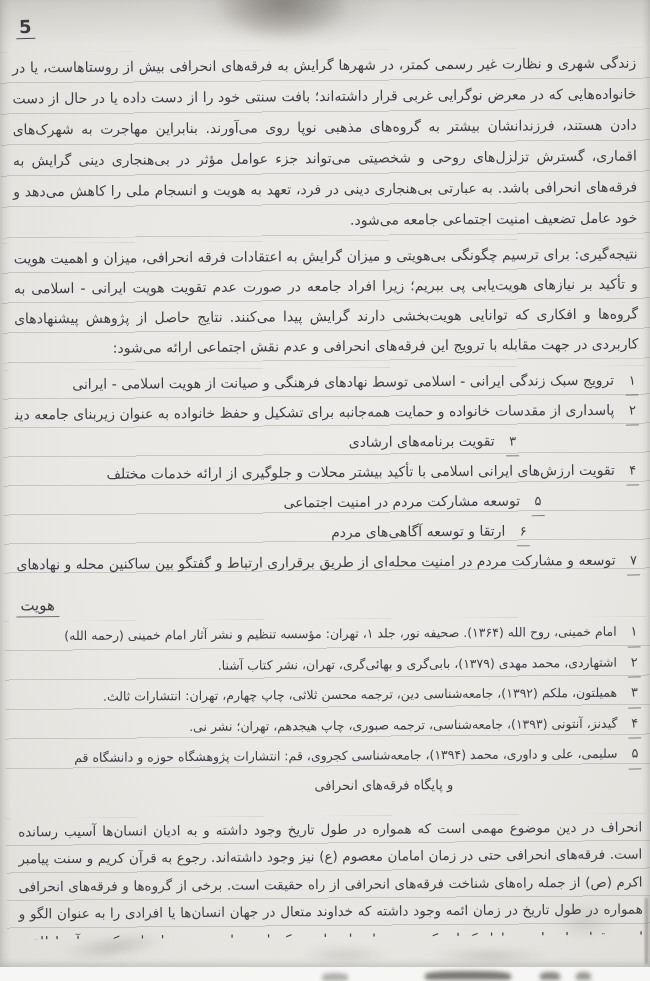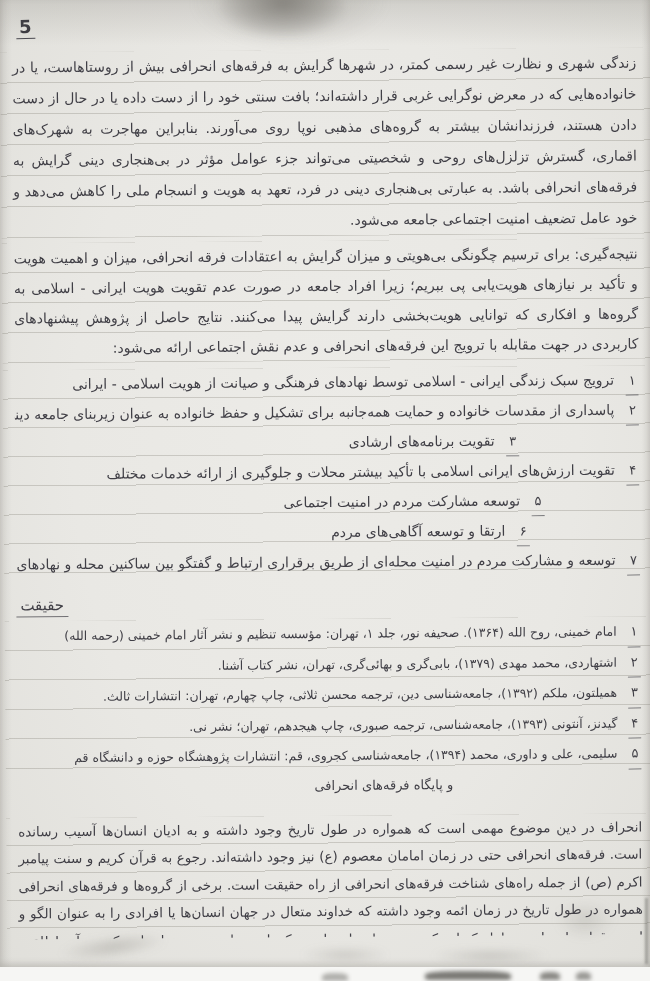--- a/index.html
+++ b/index.html
@@ -124,21 +124,21 @@
         <span class="num">۶</span>
         <span>ارتقا و توسعه آگاهی‌های مردم</span>
       </li>
       <li>
         <span class="num">۷</span>
         <span>توسعه و مشارکت مردم در امنیت محله‌ای از طریق برقراری ارتباط و گفتگو بین ساکنین محله و نهادهای امنیتی.</span>
       </li>
     </ol>
 
     <div class="sec refs-title">
-      <span>حقیقت</span>
+      <span>هویت</span>
     </div>
 
     <ol class="sec ruled ref-list">
       <li>
         <span class="num">۱</span>
         <span>امام خمینی، روح الله (۱۳۶۴). صحیفه نور، جلد ۱، تهران: مؤسسه تنظیم و نشر آثار امام خمینی (رحمه الله)</span>
       </li>
       <li>
         <span class="num">۲</span>
         <span>اشتهاردی، محمد مهدی (۱۳۷۹)، بابی‌گری و بهائی‌گری، تهران، نشر کتاب آشنا.</span>

